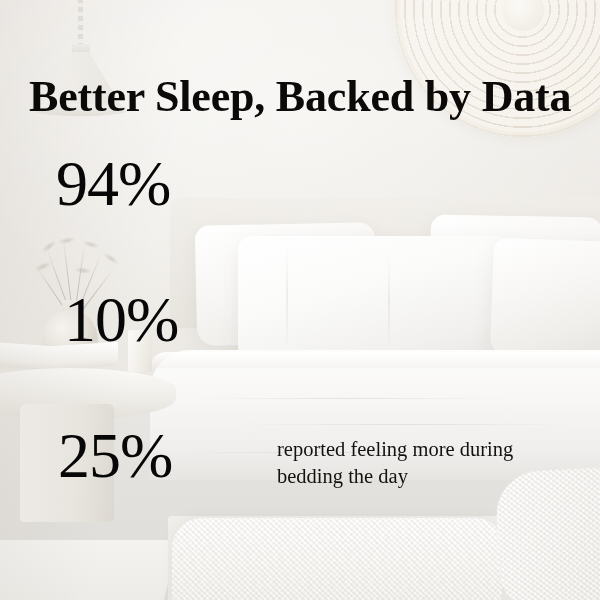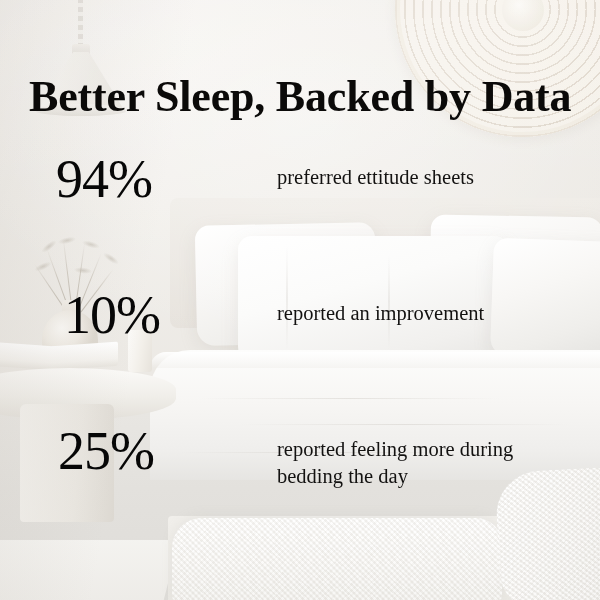--- a/index.html
+++ b/index.html
@@ -234,21 +234,21 @@
   .stat-row { position: absolute; left: 0; width: 600px; }
   .row1 { top: 152px; }
   .row2 { top: 288px; }
   .row3 { top: 424px; }
 
   .stat-number {
     position: absolute;
     left: 56px;
     top: 0;
     width: 210px;
-    font-size: 54px;
+    font-size: 64px;
     line-height: 1;
     letter-spacing: -1px;
     color: #070707;
     white-space: nowrap;
   }
   .row2 .stat-number { left: 64px; }
   .row3 .stat-number { left: 58px; }
 
   .stat-copy {
     position: absolute;
@@ -327,28 +327,26 @@
     <div class="haze"></div>
   </div>
 
   <div class="overlay">
 
     <h1 class="headline">Better Sleep, Backed by Data</h1>
 
     <div class="stat-row row1">
       <div class="stat-number">94%</div>
       <div class="stat-copy">
-        <span class="line">preferred ettitude sheets</span>
       </div>
     </div>
 
     <div class="stat-row row2">
       <div class="stat-number">10%</div>
       <div class="stat-copy">
-        <span class="line">reported an improvement</span>
       </div>
     </div>
 
     <div class="stat-row row3">
       <div class="stat-number">25%</div>
       <div class="stat-copy">
         <span class="line">reported feeling more during</span>
         <span class="line">bedding the day</span>
       </div>
     </div>

